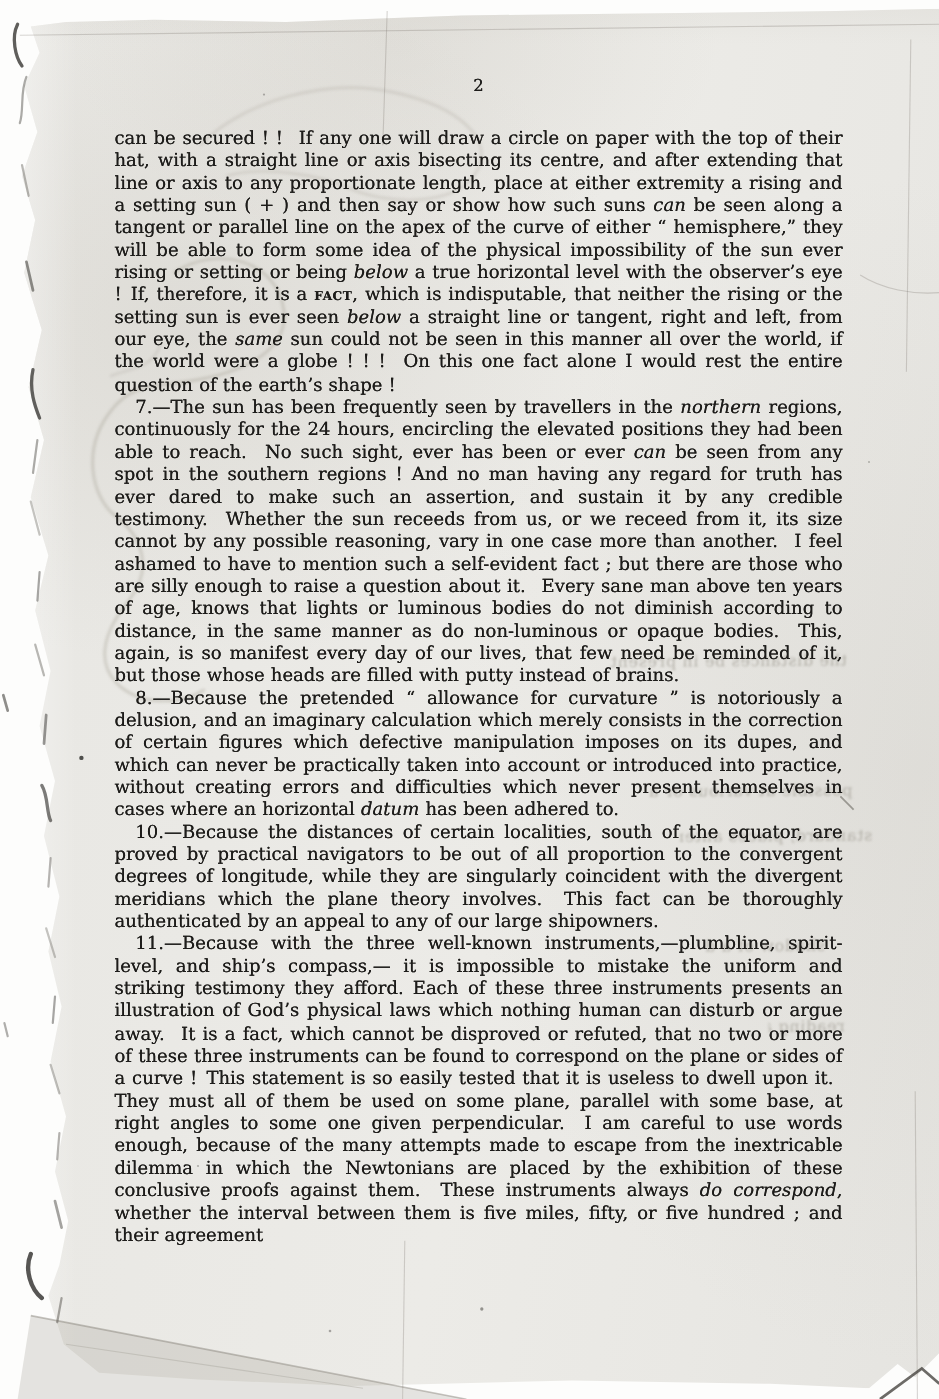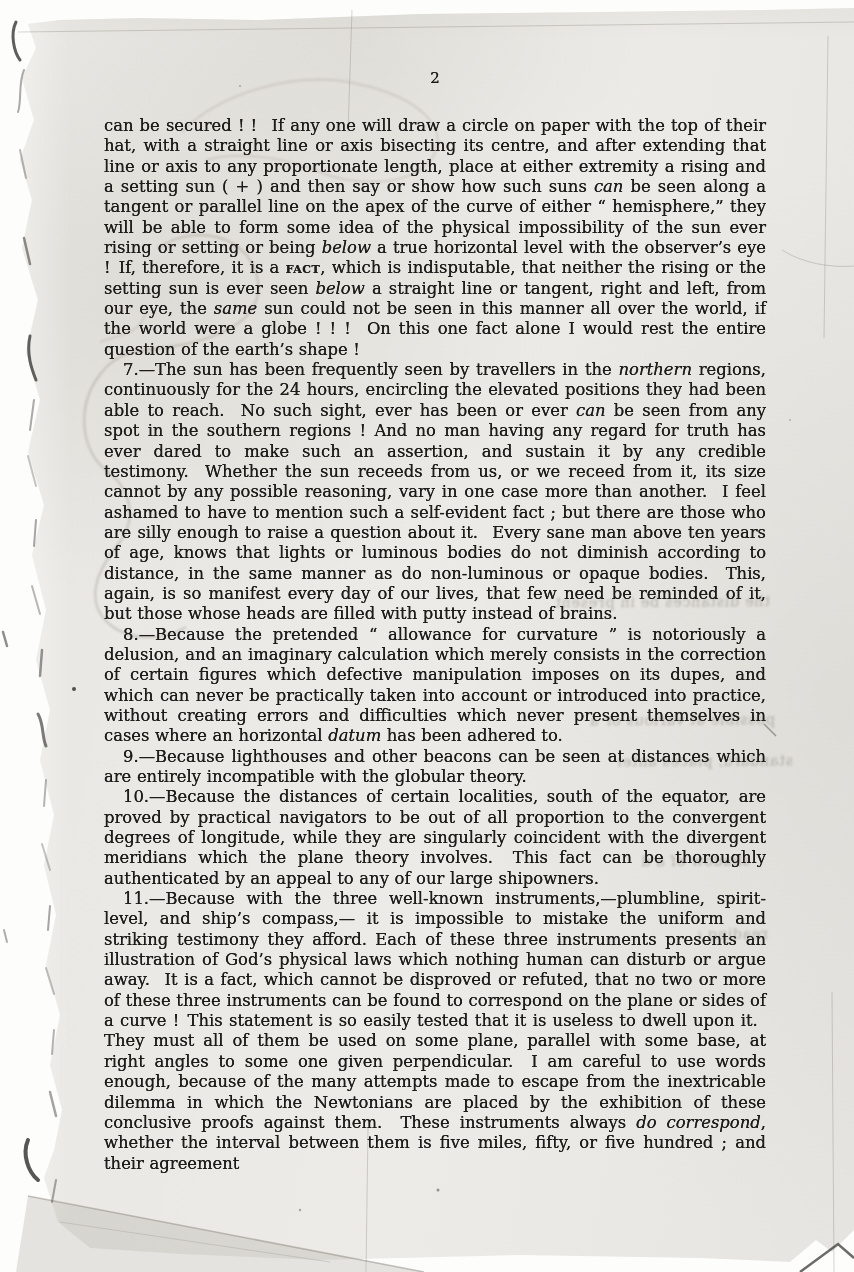--- a/index.html
+++ b/index.html
@@ -126,19 +126,18 @@
   <div class="ghost g3">standard, places anterows</div>
   <div class="ghost g4">shadow of a doubt</div>
   <div class="ghost g5">reading at w</div>
 
   <div class="content">
     <div class="pageno">2</div>
     <div class="text-block">
         <p><span>can be secured ! !  If any one will draw a circle on paper with the top of their hat, with a straight line or axis bisecting its centre, and after extending that line or axis to any proportionate length, place at either extremity a rising and a setting sun ( + ) and then say or show how such suns </span><span class="it">can</span><span> be seen along a tangent or parallel line on the apex of the curve of either “ hemisphere,” they will be able to form some idea of the physical impossibility of the sun ever rising or setting or being </span><span class="it">below</span><span> a true horizontal level with the observer’s eye ! If, therefore, it is a </span><span class="sc">fact</span><span>, which is indisputable, that neither the rising or the setting sun is ever seen </span><span class="it">below</span><span> a straight line or tangent, right and left, from our eye, the </span><span class="it">same</span><span> sun could not be seen in this manner all over the world, if the world were a globe ! ! !  On this one fact alone I would rest the entire question of the earth’s shape !</span></p>
         <p class="indent"><span>7.—The sun has been frequently seen by travellers in the </span><span class="it">northern</span><span> regions, continuously for the 24 hours, encircling the elevated positions they had been able to reach.  No such sight, ever has been or ever </span><span class="it">can</span><span> be seen from any spot in the southern regions ! And no man having any regard for truth has ever dared to make such an assertion, and sustain it by any credible testimony.  Whether the sun receeds from us, or we receed from it, its size cannot by any possible reasoning, vary in one case more than another.  I feel ashamed to have to mention such a self-evident fact ; but there are those who are silly enough to raise a question about it.  Every sane man above ten years of age, knows that lights or luminous bodies do not diminish according to distance, in the same manner as do non-luminous or opaque bodies.  This, again, is so manifest every day of our lives, that few need be reminded of it, but those whose heads are filled with putty instead of brains.</span></p>
         <p class="indent"><span>8.—Because the pretended “ allowance for curvature ” is notoriously a delusion, and an imaginary calculation which merely consists in the correction of certain figures which defective manipulation imposes on its dupes, and which can never be practically taken into account or introduced into practice, without creating errors and difficulties which never present themselves in cases where an horizontal </span><span class="it">datum</span><span> has been adhered to.</span></p>
-        <p class="indent"><span>9.—Because lighthouses and other beacons can be seen at distances which are entirely incompatible with the globular theory.</span></p>
         <p class="indent"><span>10.—Because the distances of certain localities, south of the equator, are proved by practical navigators to be out of all proportion to the convergent degrees of longitude, while they are singularly coincident with the divergent meridians which the plane theory involves.  This fact can be thoroughly authenticated by an appeal to any of our large shipowners.</span></p>
         <p class="indent"><span>11.—Because with the three well-known instruments,—plumbline, spirit-level, and ship’s compass,— it is impossible to mistake the uniform and striking testimony they afford. Each of these three instruments presents an illustration of God’s physical laws which nothing human can disturb or argue away.  It is a fact, which cannot be disproved or refuted, that no two or more of these three instruments can be found to correspond on the plane or sides of a curve ! This statement is so easily tested that it is useless to dwell upon it.  They must all of them be used on some plane, parallel with some base, at right angles to some one given perpendicular.  I am careful to use words enough, because of the many attempts made to escape from the inextricable dilemma in which the Newtonians are placed by the exhibition of these conclusive proofs against them.  These instruments always </span><span class="it">do correspond</span><span>, whether the interval between them is five miles, fifty, or five hundred ; and their agreement</span></p>
       </div>
   </div>
 
 </div>
 
 </body></html>

